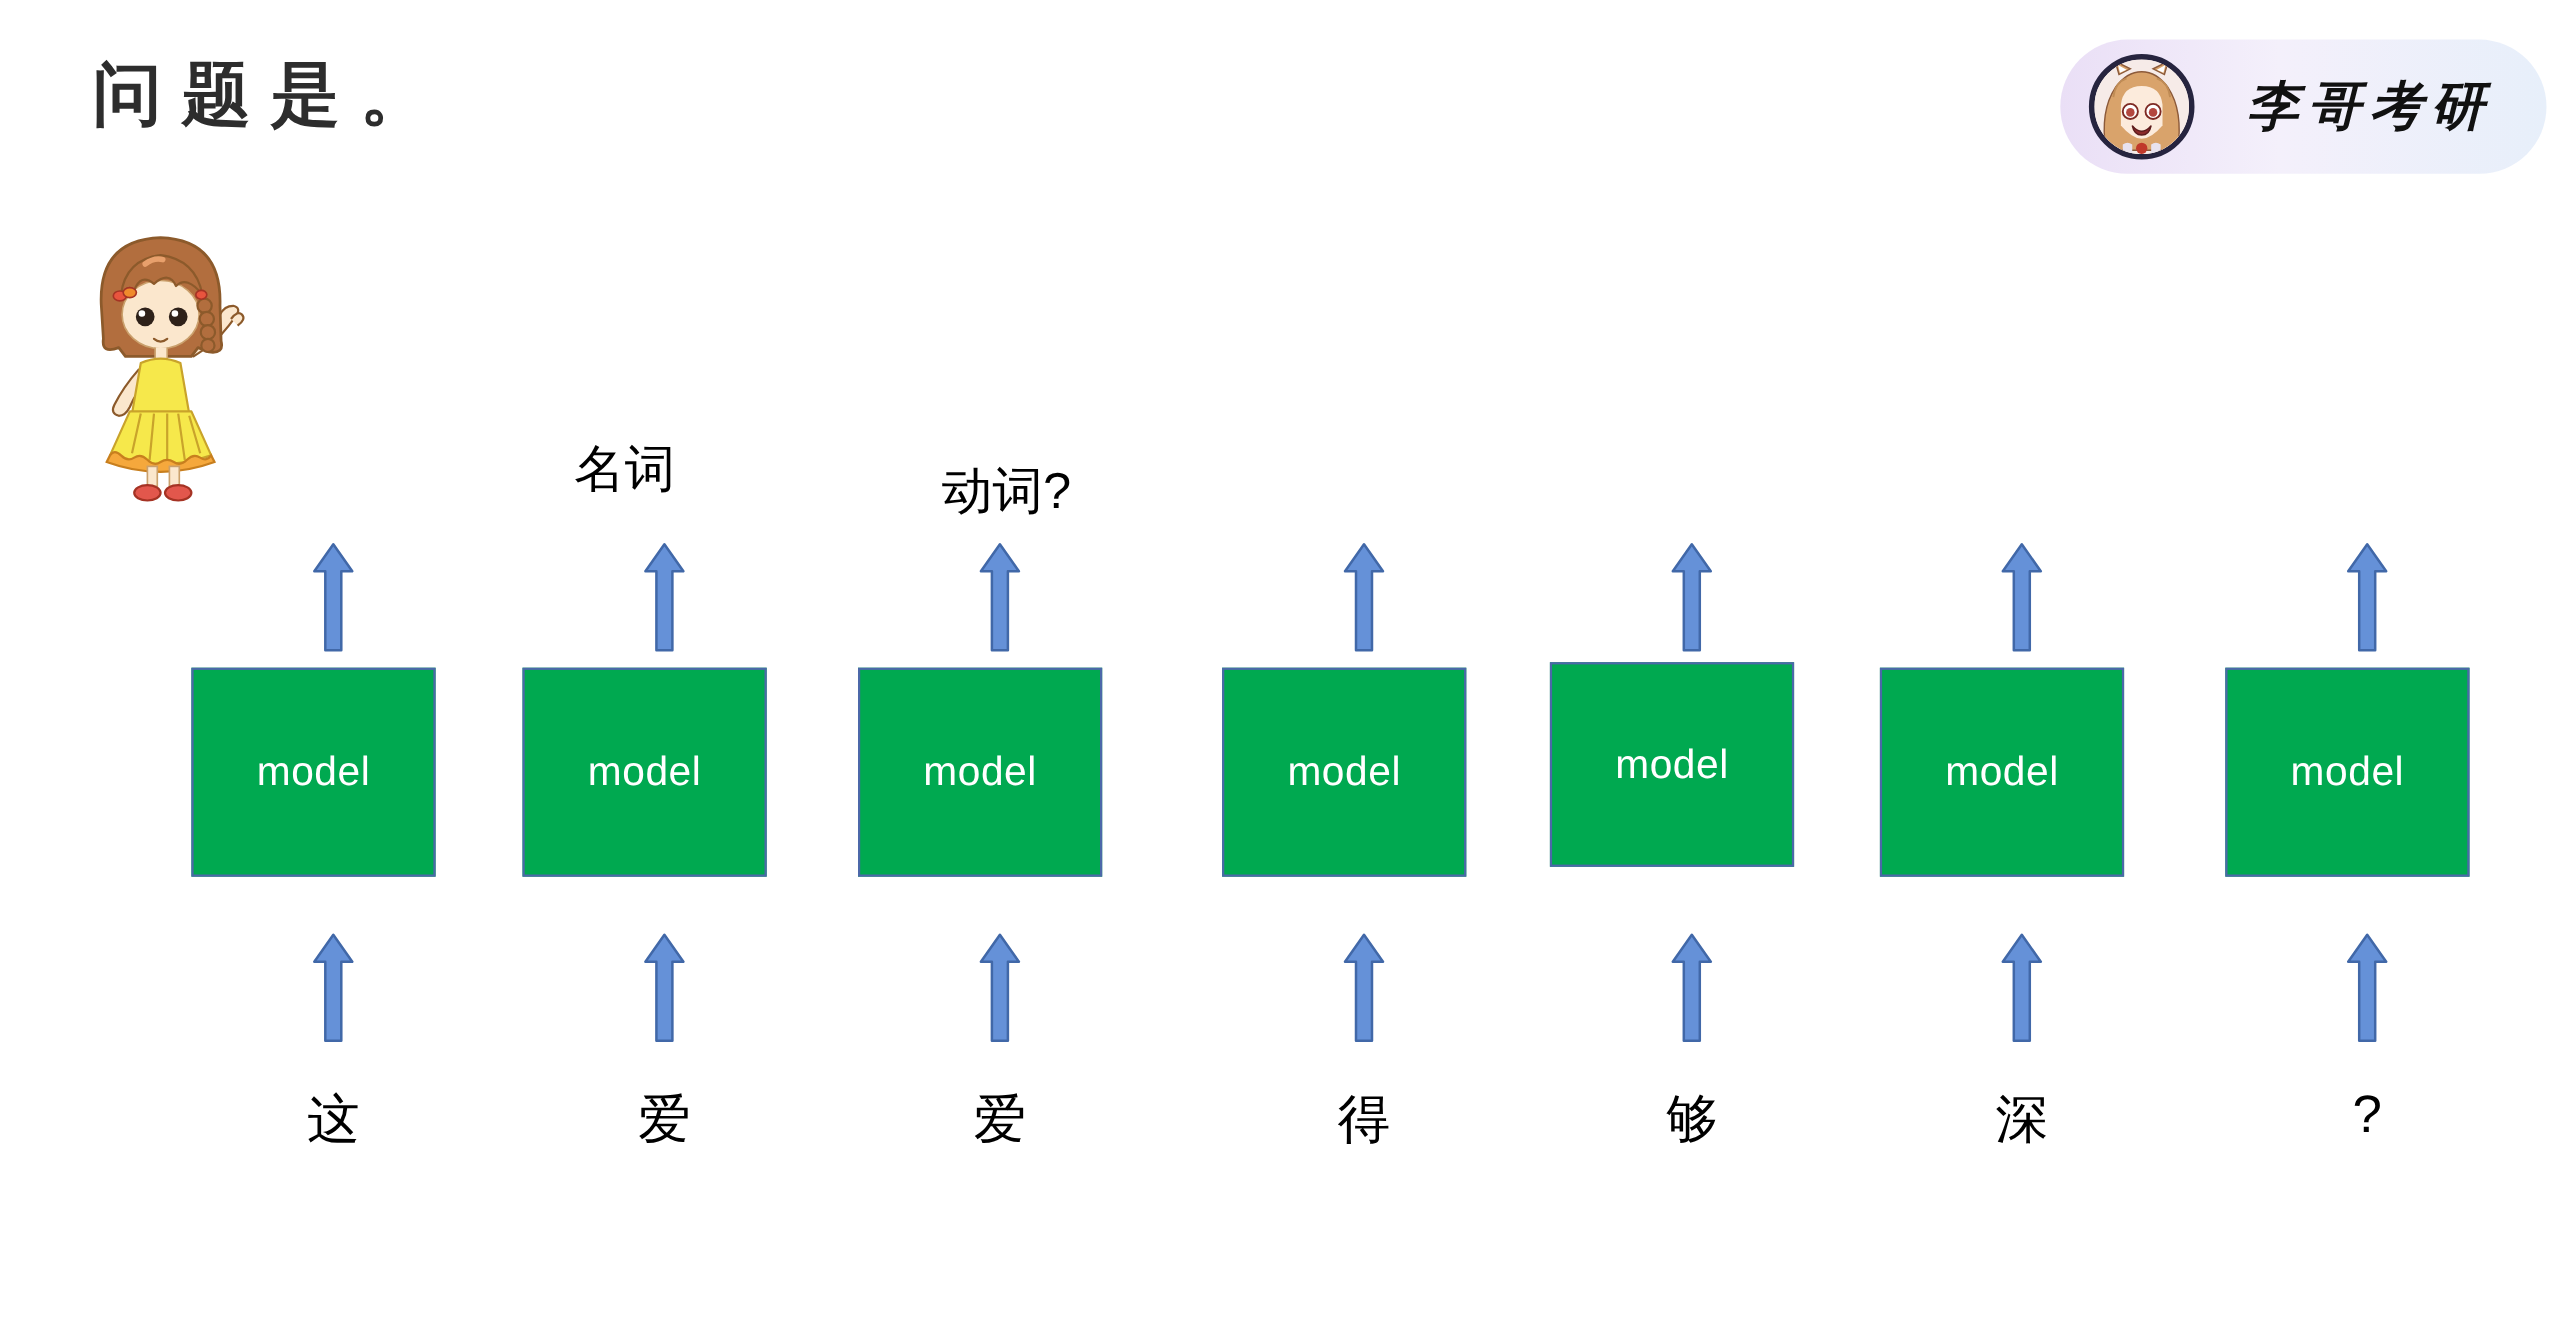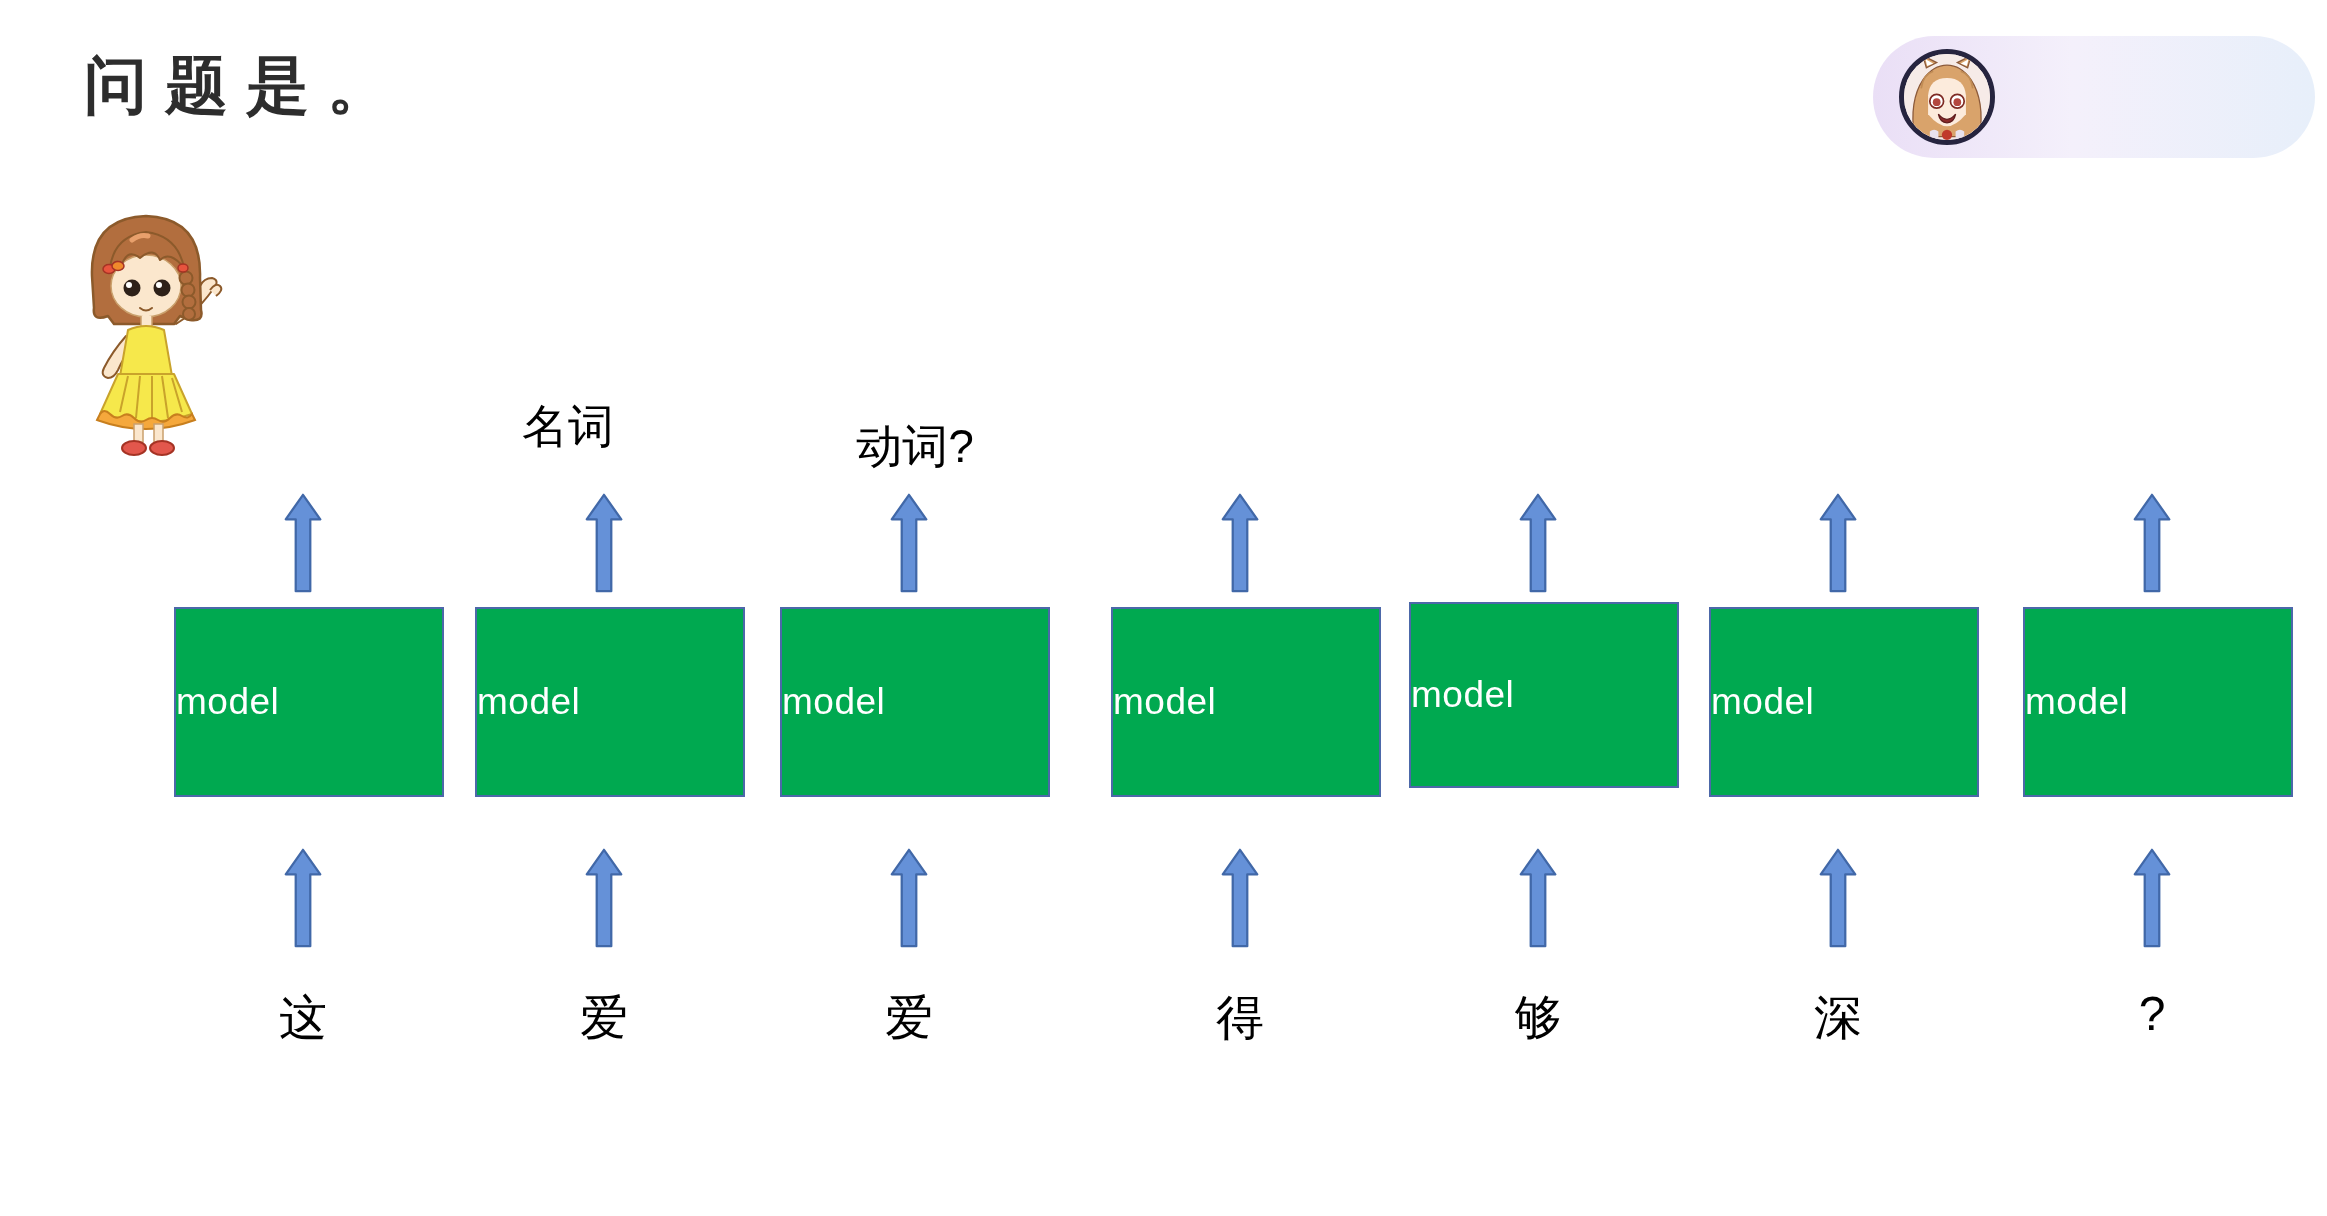--- a/index.html
+++ b/index.html
@@ -47,25 +47,25 @@
   .col{position:absolute;top:488px;width:258px;height:580px;}
   .arrow{position:absolute;left:50%;transform:translateX(-50%);width:40px;height:110px;}
   .arrow polygon{
     fill:var(--arrow-fill,#6591d8);
     stroke:var(--arrow-border,#4168a8);
     stroke-width:2.5;stroke-linejoin:round;
   }
   .arrow-out{top:0;}
   .arrow-in{top:355px;}
   .model-box{
-    position:absolute;top:119px;left:0;width:270px;height:190px;
+    position:absolute;top:119px;left:0;width:222px;height:190px;
     box-sizing:border-box;
     background:var(--box-fill,#00a950);
     border:2px solid var(--box-border,#4c68a9);
-    display:flex;align-items:center;justify-content:flex-start;
+    display:flex;align-items:center;justify-content:center;
   }
   .model-box span{color:#ffffff;font-size:37px;letter-spacing:0.5px;}
   .token{
     position:absolute;top:498px;left:0;width:100%;
     text-align:center;font-size:48px;color:#000000;
   }
 
   
   .caption{position:absolute;left:398px;top:1146px;font-size:48px;color:#000000;}
   .watermark{
@@ -95,20 +95,21 @@
         <circle cx="62" cy="55" r="8" fill="#ffffff" stroke="#7e2a24" stroke-width="2"></circle>
         <circle cx="38" cy="56" r="4.5" fill="#b3473f"></circle>
         <circle cx="62" cy="56" r="4.5" fill="#b3473f"></circle>
         <path d="M40 70 Q50 82 60 70 Q58 80 50 80 Q42 80 40 70 Z" fill="#8c2b2b" stroke="#5e1d1d" stroke-width="1.5"></path>
         <path d="M20 40 Q22 24 34 20 M80 40 Q78 24 66 20" fill="none" stroke="#c08c55" stroke-width="2"></path>
         <path d="M30 90 Q35 86 40 90 L40 100 L30 100 Z" fill="#e8e2ee"></path>
         <path d="M60 90 Q65 86 70 90 L70 100 L60 100 Z" fill="#e8e2ee"></path>
         <circle cx="50" cy="94" r="6" fill="#c0392b"></circle>
       </svg>
     </span>
+    <span class="badge-label">李哥考研</span>
   </div>
 
   <div class="girl">
     <svg viewBox="0 0 168 252">
 
       <path d="M118 112 Q136 100 146 86" fill="none" stroke="#8c5a2b" stroke-width="2"></path>
       <path d="M114 118 Q134 106 146 90 L152 82 Q158 74 150 72 Q142 72 138 80 Q128 96 110 108 Z" fill="#fbe7cd" stroke="#8c5a2b" stroke-width="2" stroke-linejoin="round"></path>
       <path d="M148 84 q6 -8 10 -4 q4 4 -4 10" fill="#fbe7cd" stroke="#8c5a2b" stroke-width="2"></path>
 
       <path d="M30 70 Q28 12 84 10 Q140 12 138 72 L139 104 Q142 116 128 114 L118 110 L112 118 L52 118 L46 110 Q30 116 32 102 Z" fill="#b26e3e" stroke="#8c5a2b" stroke-width="2.5" stroke-linejoin="round"></path>

